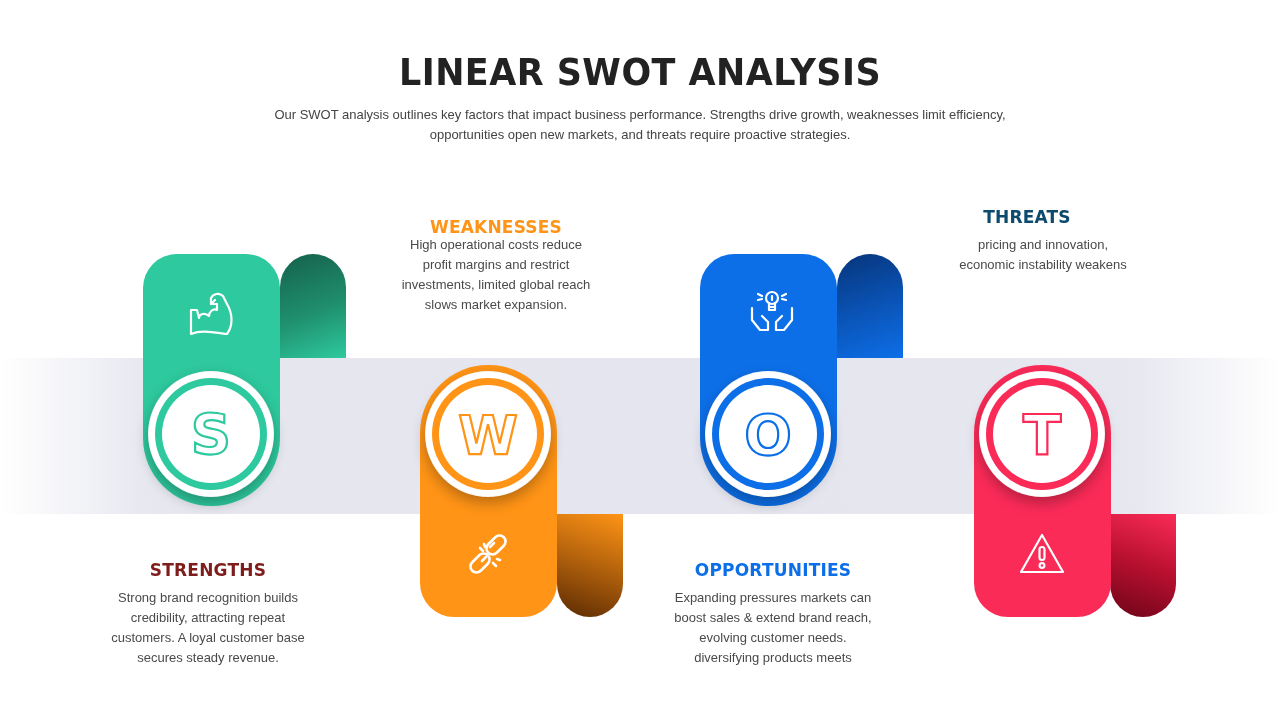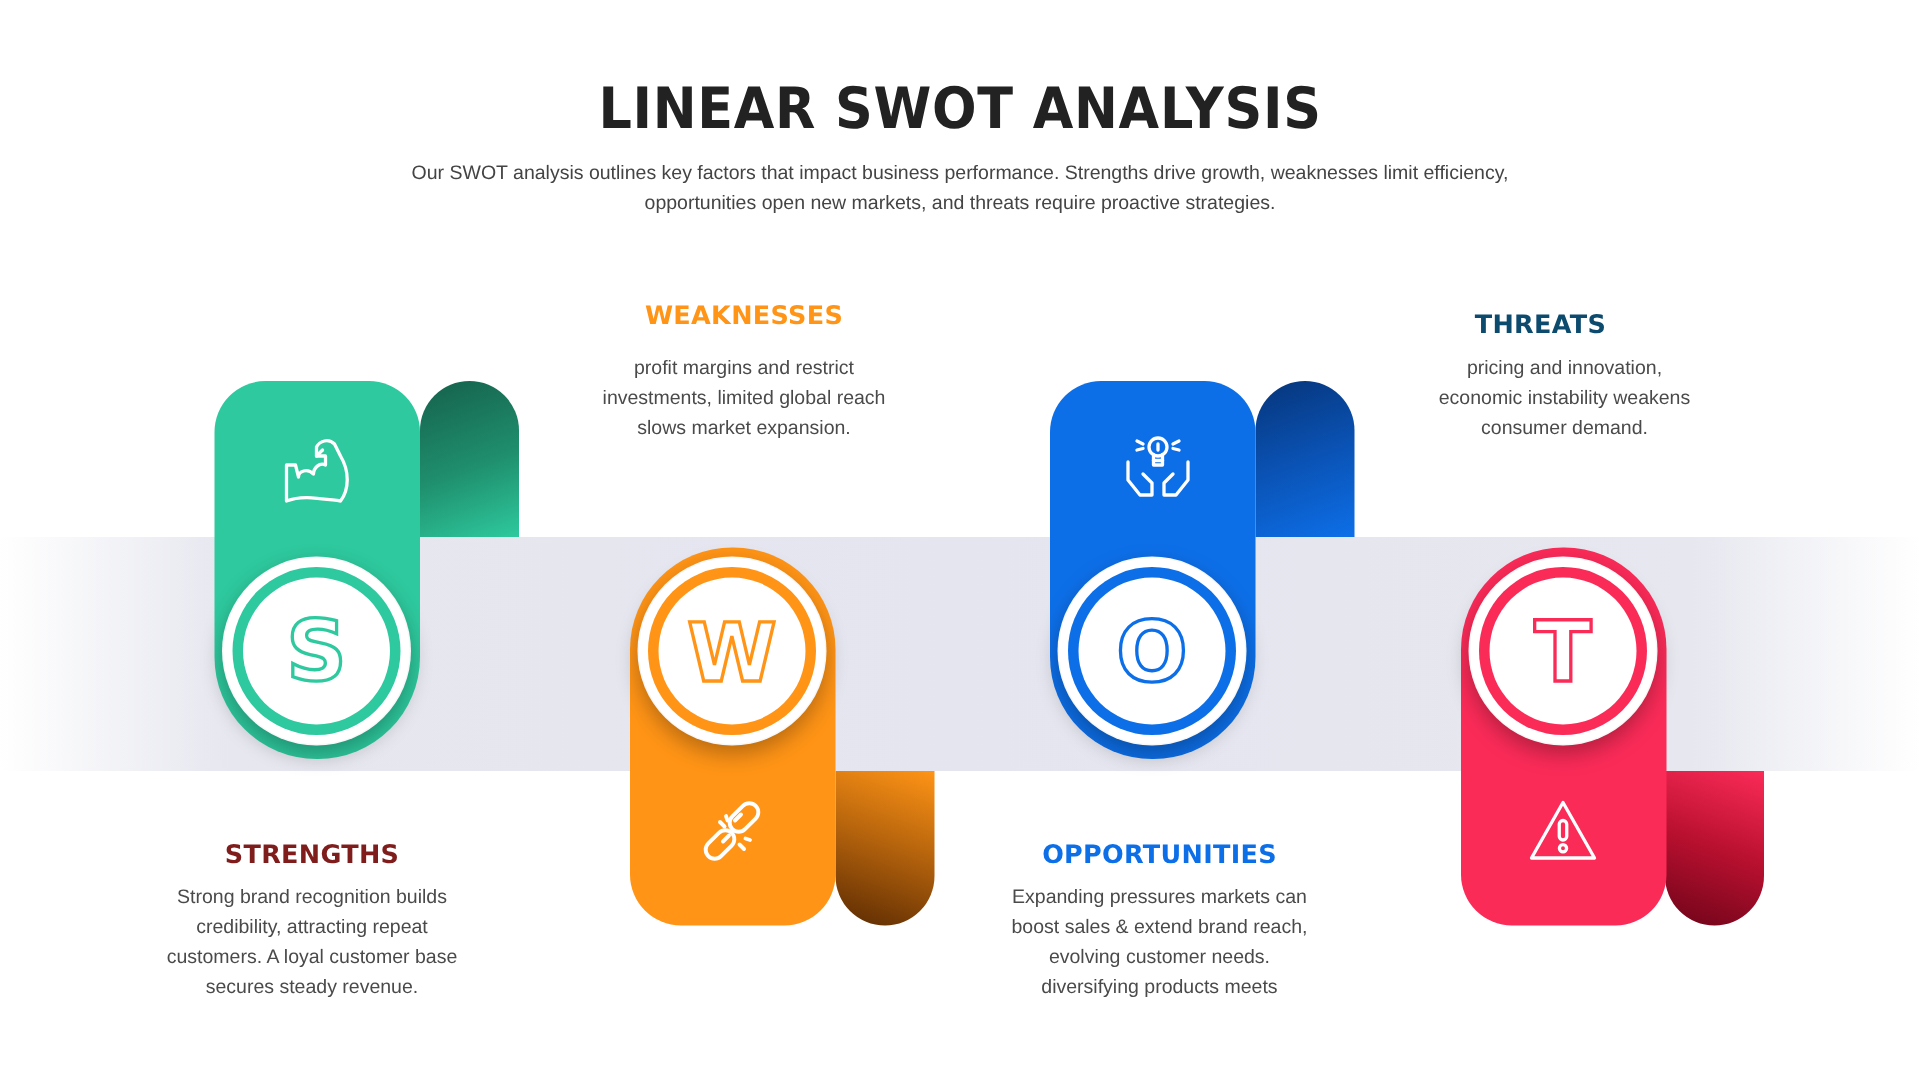--- a/index.html
+++ b/index.html
@@ -104,22 +104,23 @@
 <svg class="icon" style="left:464px; top:530px;" viewBox="0 0 48 48" fill="none" stroke="#fff" stroke-width="2.6" stroke-linecap="round">
   <rect x="26" y="4" width="12" height="22" rx="6" transform="rotate(45 32 15)"></rect>
   <rect x="10" y="22" width="12" height="22" rx="6" transform="rotate(45 16 33)"></rect>
   <path d="M30 13 L26 17"></path>
     <path d="M18 31 L22 27"></path>
   <path d="M16 18 L19 21"></path>
     <path d="M20 14 L21 17"></path>
     <path d="M29 33 L32 36"></path>
     <path d="M33 29 L36 30"></path>
 </svg>
-<div class="heading" style="left:376px; top:201px; width:240px; color:#ff9416;">WEAKNESSES</div>
+<div class="heading" style="left:376px; top:217px; width:240px; color:#ff9416;">WEAKNESSES</div>
 <div class="desc" style="left:366px; top:235px; width:260px;">
+  <div>High operational costs reduce</div>
   <div>profit margins and restrict</div>
   <div>investments, limited global reach</div>
   <div>slows market expansion.</div>
 </div>
 
 <div class="fold top" style="left:837px; top:254px; height:104px; background:linear-gradient(160deg,#06357a 0%,#0a52b4 50%,#0d6fe8 100%);"></div>
 <div class="card up" style="left:700px; top:254px; background:#0d6fe8;"></div>
 <svg class="icon" style="left:748px; top:286px;" viewBox="0 0 48 48" fill="none" stroke="#fff" stroke-width="2.2" stroke-linecap="round" stroke-linejoin="round">
   <circle cx="24" cy="12" r="6"></circle>
   <path d="M21 17 L21 24 L27 24 L27 17"></path>
@@ -162,14 +163,13 @@
 </div>
 <svg class="icon" style="left:1018px; top:530px;" viewBox="0 0 48 48" fill="none" stroke="#fff" stroke-width="2.2" stroke-linejoin="round" stroke-linecap="round">
   <path d="M24 5 L45 42 L3 42 Z"></path>
   <rect x="21.5" y="17" width="5" height="13" rx="2.5"></rect>
   <circle cx="24" cy="35.5" r="2.4"></circle>
 </svg>
 <div class="heading" style="left:907px; top:207px; width:240px; color:#0c4a6e;">THREATS</div>
 <div class="desc" style="left:913px; top:235px; width:260px;">
   <div>pricing and innovation,</div>
   <div>economic instability weakens</div>
-  <div>consumer demand.</div>
 </div>
 
 </body></html>

